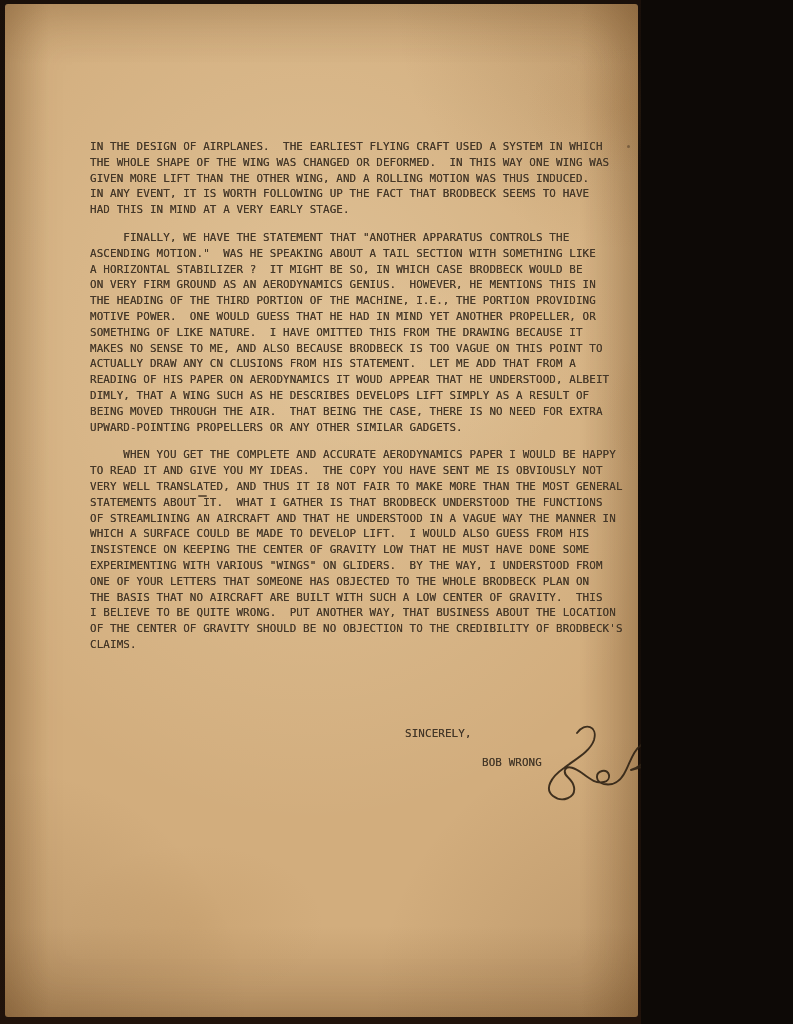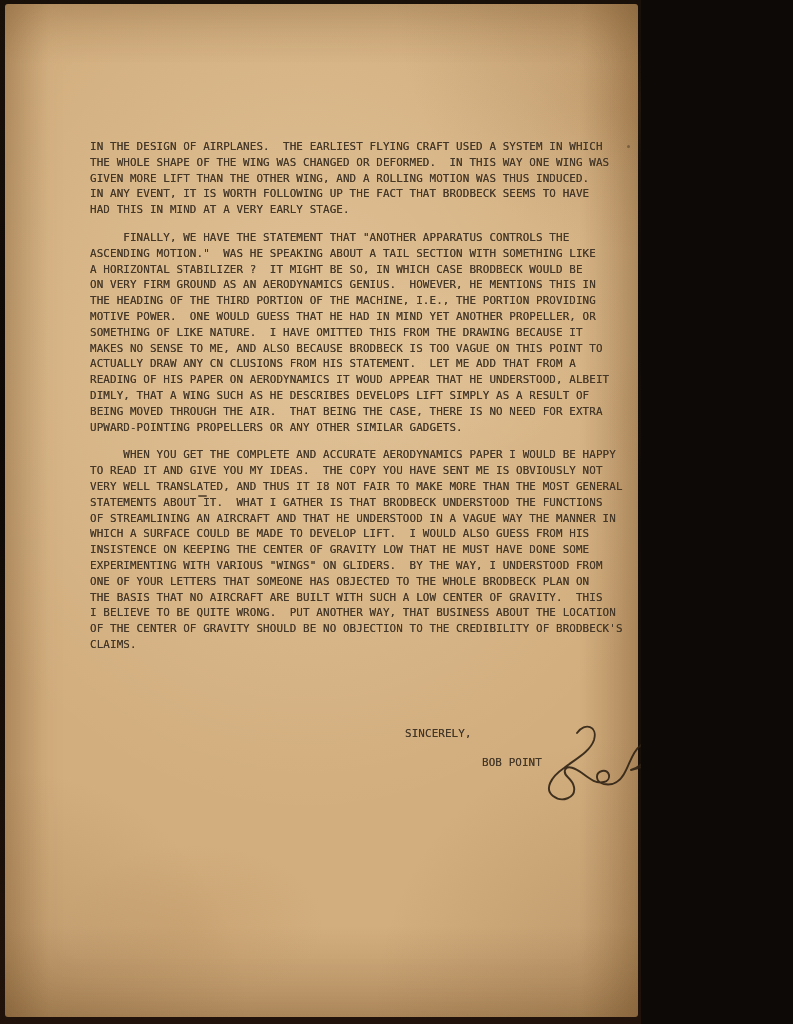--- a/index.html
+++ b/index.html
@@ -116,21 +116,21 @@
 THE BASIS THAT NO AIRCRAFT ARE BUILT WITH SUCH A LOW CENTER OF GRAVITY.  THIS
 I BELIEVE TO BE QUITE WRONG.  PUT ANOTHER WAY, THAT BUSINESS ABOUT THE LOCATION
 OF THE CENTER OF GRAVITY SHOULD BE NO OBJECTION TO THE CREDIBILITY OF BRODBECK'S
 CLAIMS.</p>
     </div>
 
     <div class="stray-mark"></div>
     <div class="stray-dot"></div>
 
     <div class="closing">SINCERELY,</div>
-    <div class="signer">BOB POINT</div>
+    <div class="signer">BOB WRONG</div>
 
     <svg class="signature-svg" viewBox="0 0 200 100" xmlns="http://www.w3.org/2000/svg">
       <path d="M 54 16
                C 62 5, 75 9, 71 23
                C 67 35, 51 43, 41 51
                C 28 60, 21 72, 30 79
                C 39 86, 53 81, 51 70
                C 49 60, 40 60, 42 53
                C 44 47, 53 52, 59 56
                C 67 62, 73 67, 81 65

